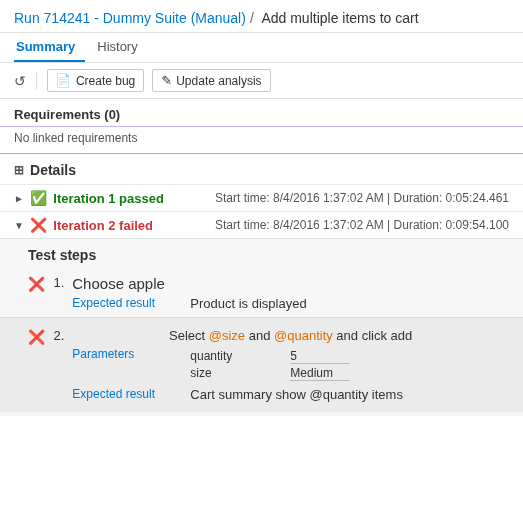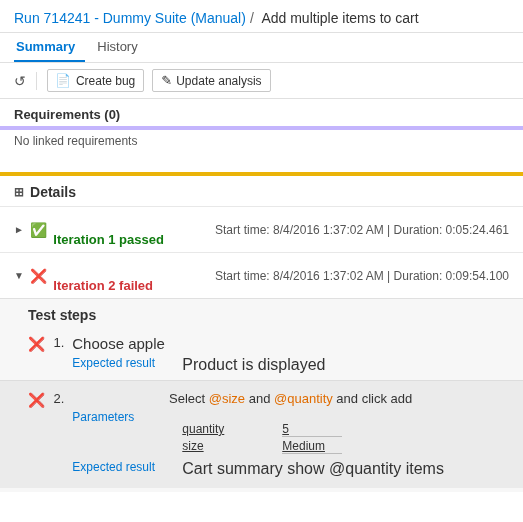--- a/index.html
+++ b/index.html
@@ -87,27 +87,27 @@
       font-size: 14px;
       color: #555;
       cursor: pointer;
     }
 
     .requirements-header {
       font-size: 13px;
       font-weight: 600;
       color: #333;
       padding: 8px 14px 4px 14px;
-      border-bottom: 4px solid #c4b5fd;
+      border-bottom: 1px solid #c4b5fd;
     }
     .no-requirements {
-      padding: 4px 14px 24px 14px;
-      color: #555;
-      font-size: 12px;
-      border-bottom: 4px solid #eab308;
+      padding: 4px 14px 8px 14px;
+      color: #555;
+      font-size: 12px;
+      border-bottom: 1px solid #eab308;
     }
 
     .details-header {
       display: flex;
       align-items: center;
       gap: 6px;
       padding: 8px 14px 6px 14px;
       font-size: 14px;
       font-weight: 600;
       color: #333;
@@ -134,21 +134,20 @@
       margin-right: 6px;
       font-size: 14px;
     }
     .status-passed { color: #107c10; }
     .status-failed { color: #d13438; }
 
     .iteration-name {
       font-weight: 600;
       font-size: 13px;
       flex: 0 0 auto;
-      margin-top: 20px;
     }
     .iteration-name.passed { color: #107c10; }
     .iteration-name.failed { color: #d13438; }
 
     .iteration-meta {
       margin-left: auto;
       color: #555;
       font-size: 12px;
     }
 
@@ -184,36 +183,35 @@
       flex: 1;
     }
     .step-action {
       font-size: 15px;
       color: #333;
     }
     .step-detail-row {
       display: flex;
       align-items: flex-start;
       margin-top: 4px;
-      gap: 0;
+      gap: 8px;
     }
     .step-detail-label {
       color: #0078d4;
       font-size: 12px;
       width: 110px;
       flex: 0 0 110px;
     }
     .step-detail-value {
-      font-size: 16px;
+      font-size: 13px;
       color: #333;
     }
 
     .params-table {
-      margin-top: 12px;
-      text-decoration: underline;
+      margin-top: 2px;
     }
     .param-row {
       display: flex;
       gap: 20px;
       font-size: 12px;
       margin-bottom: 2px;
     }
     .param-name {
       color: #333;
       width: 80px;

